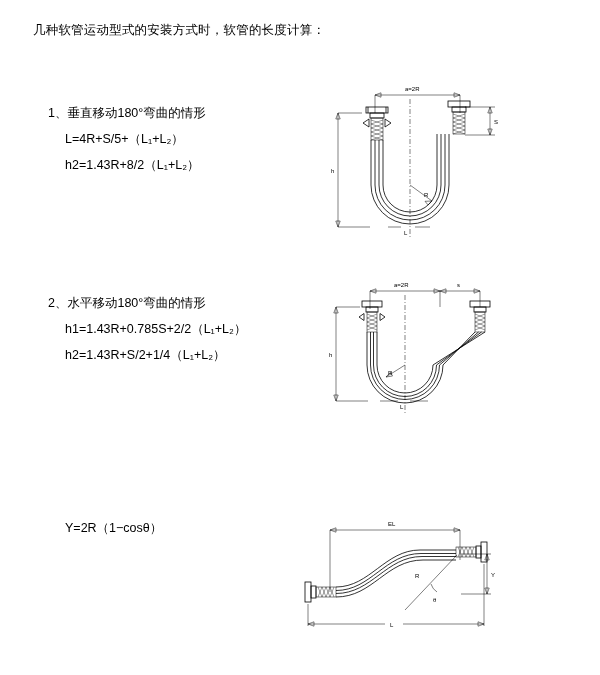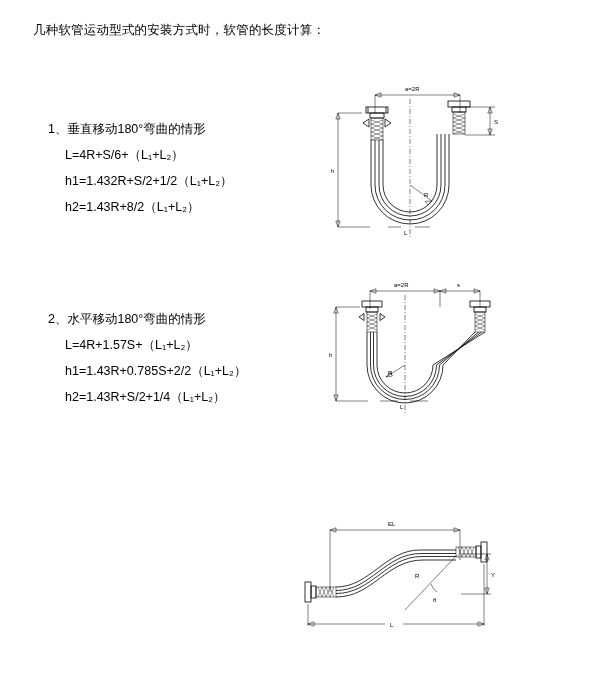--- a/index.html
+++ b/index.html
@@ -40,21 +40,20 @@
   .textblock {
     position: absolute;
     left: 48px;
     top: 0;
     width: 260px;
   }
   .sec-title {
     font-size: 12.5px;
     white-space: nowrap;
     margin-bottom: 9px;
-    margin-top: 16px;
   }
   .formula {
     font-size: 12.5px;
     white-space: nowrap;
     margin-left: 17px;
     margin-bottom: 9px;
   }
   .figure {
     position: absolute;
     top: -28px;
@@ -75,22 +74,21 @@
 </head>
 <body>
 
 <div class="page">
 
   <div class="heading">几种软管运动型式的安装方式时，软管的长度计算：</div>
 
   <div class="section sec1">
     <div class="textblock">
       <div class="sec-title">1、垂直移动180°弯曲的情形</div>
-      <div class="formula">L=4R+S/6+（L₁+L₂）</div>
-      <div class="formula">h1=1.432R+S/2+1/2（L₁+L₂）</div>
+      <div class="formula">L=4R+S/5+（L₁+L₂）</div>
       <div class="formula">h2=1.43R+8/2（L₁+L₂）</div>
     </div>
 
     <div class="figure fig1">
       <svg width="220" height="195" viewBox="0 0 220 195">
 
         <line class="dimln" x1="75" y1="18" x2="160" y2="18"></line>
         <path class="dimln" d="M75 18 l6 -2.2 v4.4 z" fill="#000"></path>
         <path class="dimln" d="M160 18 l-6 -2.2 v4.4 z" fill="#000"></path>
         <text class="dimtxt" x="105" y="14">a=2R</text>
@@ -159,21 +157,20 @@
         <text class="dimtxt" x="104" y="158">L</text>
         <line class="dimln" x1="88" y1="150" x2="101" y2="150"></line>
         <line class="dimln" x1="115" y1="150" x2="130" y2="150"></line>
       </svg>
     </div>
   </div>
 
   <div class="section sec2">
     <div class="textblock">
       <div class="sec-title">2、水平移动180°弯曲的情形</div>
-      <div class="formula">L=4R+1.57S+（L₁+L₂）</div>
       <div class="formula">h1=1.43R+0.785S+2/2（L₁+L₂）</div>
       <div class="formula">h2=1.43R+S/2+1/4（L₁+L₂）</div>
     </div>
 
     <div class="figure fig2">
       <svg width="220" height="185" viewBox="0 0 220 185">
 
         <line class="dimln" x1="70" y1="18" x2="140" y2="18"></line>
         <path class="dimln" d="M70 18 l6 -2.2 v4.4 z" fill="#000"></path>
         <path class="dimln" d="M140 18 l-6 -2.2 v4.4 z" fill="#000"></path>
@@ -232,20 +229,21 @@
 
         <text class="dimtxt" x="100" y="136">L</text>
         <line class="dimln" x1="80" y1="128" x2="98" y2="128"></line>
         <line class="dimln" x1="110" y1="128" x2="128" y2="128"></line>
       </svg>
     </div>
   </div>
 
   <div class="section sec3">
     <div class="textblock">
+      <div class="formula">Y=2R（1−cosθ）</div>
     </div>
 
     <div class="figure fig3">
       <svg width="230" height="135" viewBox="0 0 230 135">
 
         <line class="dimln" x1="45" y1="18" x2="175" y2="18"></line>
         <path class="dimln" d="M45 18 l6 -2.2 v4.4 z" fill="#000"></path>
         <path class="dimln" d="M175 18 l-6 -2.2 v4.4 z" fill="#000"></path>
         <text class="dimtxt" x="103" y="14">EL</text>
         <line class="lnt" x1="45" y1="18" x2="45" y2="80"></line>

